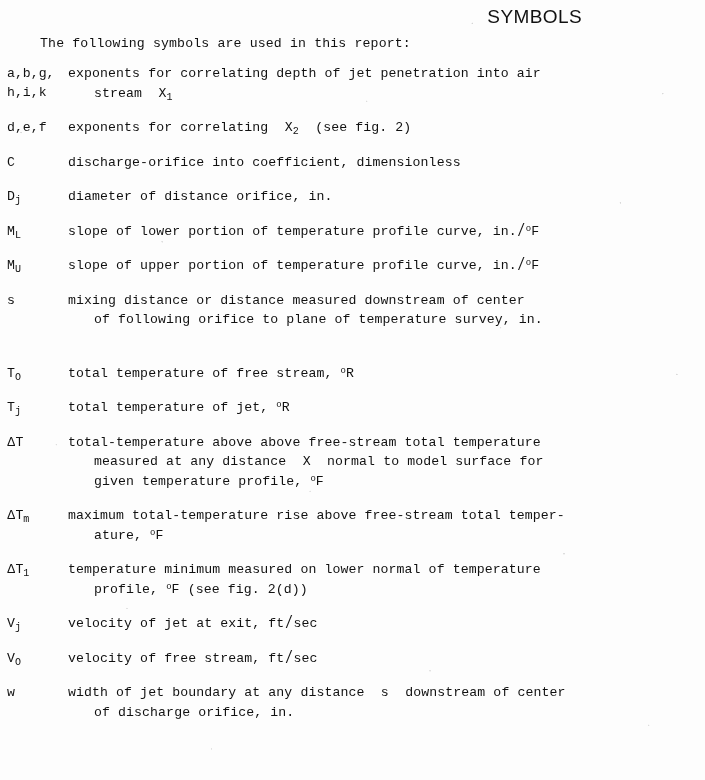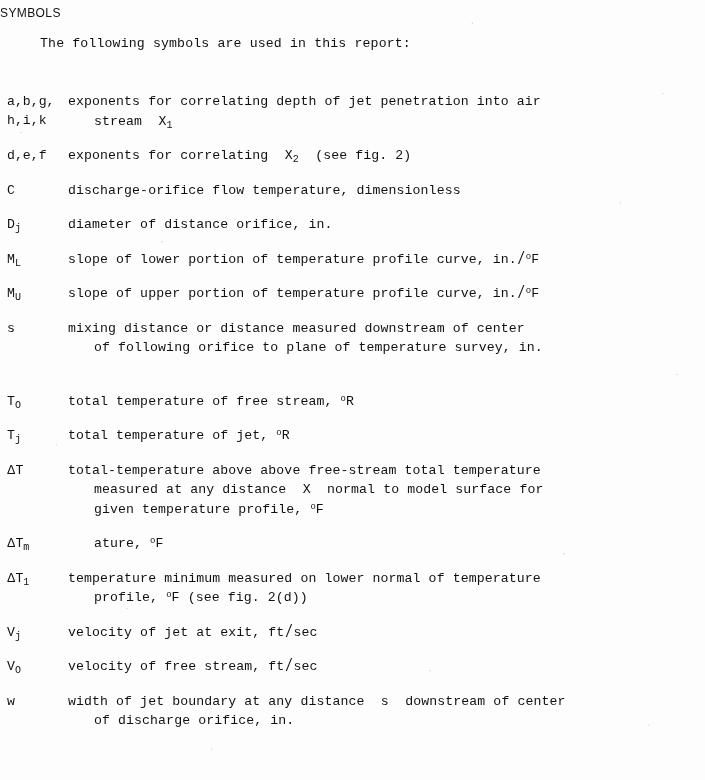--- a/index.html
+++ b/index.html
@@ -49,40 +49,40 @@
     width: 705px;
     height: 780px;
   }
 
   
   .doc-title {
     position: absolute;
     top: 6px;
     left: 0;
     width: 582px;
-    text-align: left;
-    font-size: 12px;
+    text-align: right;
+    font-size: 19px;
     letter-spacing: 0.4px;
     font-family: "Liberation Sans", "DejaVu Sans", sans-serif;
     font-weight: 400;
   }
 
   .intro-line {
     position: absolute;
     top: 36px;
     left: 40px;
     font-size: 13.2px;
     letter-spacing: 0.15px;
     white-space: nowrap;
   }
 
   
   .glossary {
     position: absolute;
-    top: 92px;
+    top: 64px;
     left: 0;
     width: 681px;
   }
 
   .entry {
     display: flex;
     align-items: flex-start;
     margin-bottom: 15px;
   }
   .entry.gap-after { margin-bottom: 34px; }
@@ -160,21 +160,21 @@
       <div class="def-col">
         <span class="def-line">exponents for correlating<span class="sp"></span><span class="sp"></span>X<sub>2</sub><span class="sp"></span><span class="sp"></span>(see fig. 2)</span>
       </div>
     </div>
 
     <div class="entry">
       <div class="sym-col">
         <span class="sym-line">C</span>
       </div>
       <div class="def-col">
-        <span class="def-line">discharge-orifice flow temperature, dimensionless</span>
+        <span class="def-line">discharge-orifice into coefficient, dimensionless</span>
       </div>
     </div>
 
     <div class="entry">
       <div class="sym-col">
         <span class="sym-line">D<sub>j</sub></span>
       </div>
       <div class="def-col">
         <span class="def-line">diameter of distance orifice, in.</span>
       </div>
@@ -235,20 +235,21 @@
         <span class="def-line cont">measured at any distance<span class="sp"></span><span class="sp"></span>X<span class="sp"></span><span class="sp"></span>normal to model surface for</span>
         <span class="def-line cont">given temperature profile, <span class="deg">o</span>F</span>
       </div>
     </div>
 
     <div class="entry">
       <div class="sym-col">
         <span class="sym-line"><span class="delta">Δ</span>T<sub>m</sub></span>
       </div>
       <div class="def-col">
+        <span class="def-line">maximum total-temperature rise above free-stream total temper-</span>
         <span class="def-line cont">ature, <span class="deg">o</span>F</span>
       </div>
     </div>
 
     <div class="entry">
       <div class="sym-col">
         <span class="sym-line"><span class="delta">Δ</span>T<sub>1</sub></span>
       </div>
       <div class="def-col">
         <span class="def-line">temperature minimum measured on lower normal of temperature</span>

